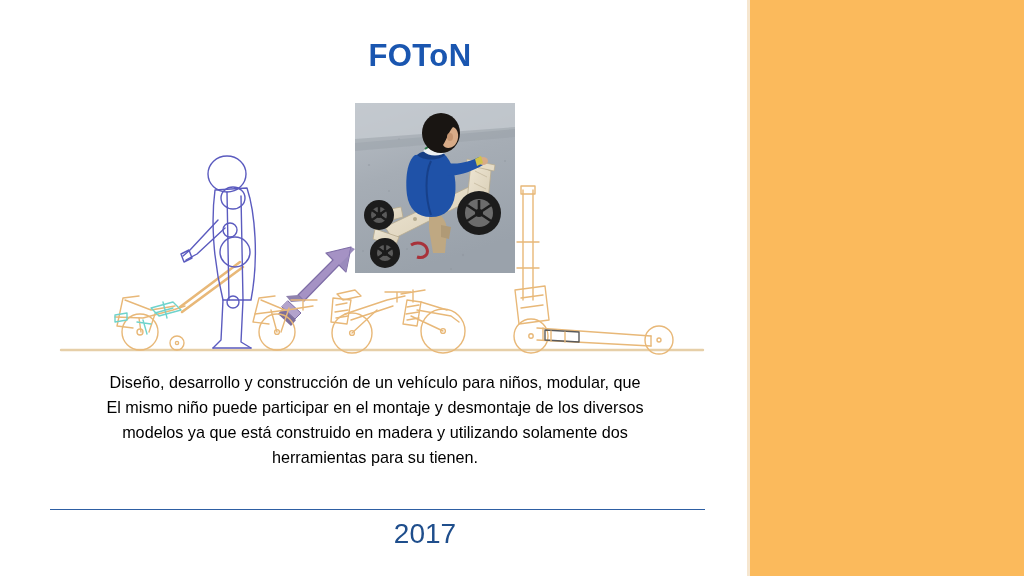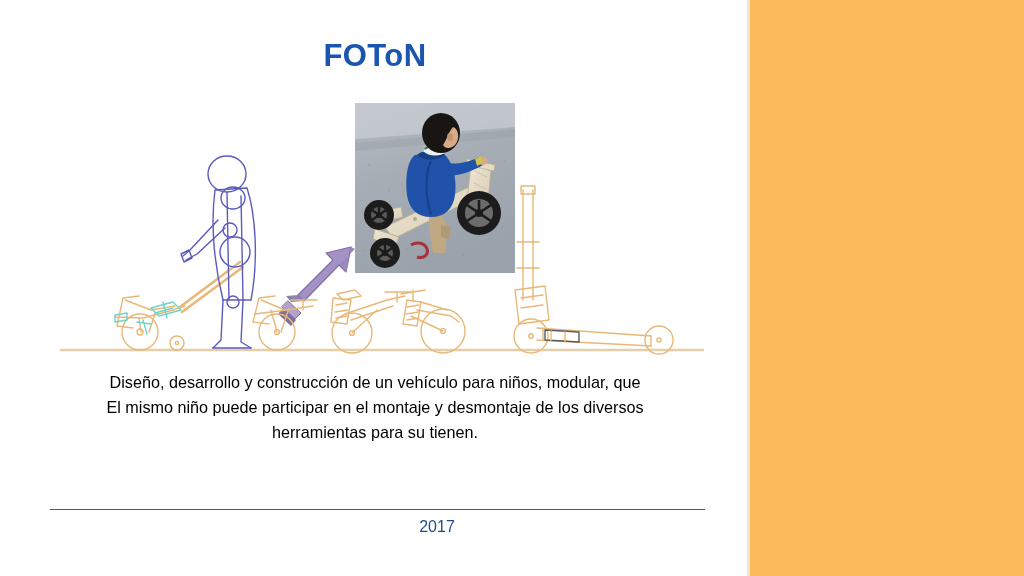--- a/index.html
+++ b/index.html
@@ -44,20 +44,21 @@
     position: absolute;
     left: 0;
     top: 38px;
     width: 750px;
     text-align: center;
     font-size: 31px;
     font-weight: bold;
     letter-spacing: 0.4px;
     color: #1A56B0;
     font-family: "Liberation Sans", sans-serif;
+    padding-left: 45px;
   }
 
   
   #illustration {
     position: absolute;
     left: 55px;
     top: 150px;
     width: 650px;
     height: 215px;
   }
@@ -97,23 +98,22 @@
     height: 1px;
     background: #2E5FA3;
   }
   #year {
     position: absolute;
     left: 0;
     top: 518px;
     width: 850px;
     text-align: center;
     color: #1F4E8C;
-    font-size: 16px;
+    font-size: 28px;
     font-family: "Liberation Sans", sans-serif;
-    margin-left: 12px;
   }
 </style>
 </head>
 <body>
 
 <div id="slide">
 
   <div id="orange-panel-edge"></div>
   <div id="orange-panel">
     
@@ -349,19 +349,20 @@
 
       <ellipse cx="128" cy="58" rx="5" ry="4" fill="#d8ab87"></ellipse>
 
       <path d="M120 56 L126 53 L128 60 L122 63 Z" fill="#d0c24a"></path>
     </svg>
   </div>
 
   <div id="body-text">
     <p>Diseño, desarrollo y construcción de un vehículo para niños, modular, que</p>
     <p>El mismo niño puede participar en el montaje y desmontaje de los diversos</p>
+    <p>modelos ya que está construido en madera y utilizando solamente dos</p>
     <p>herramientas para su tienen.</p>
   </div>
 
   <div id="divider"></div>
   <div id="year">2017</div>
 
 </div>
 
 </body></html>

